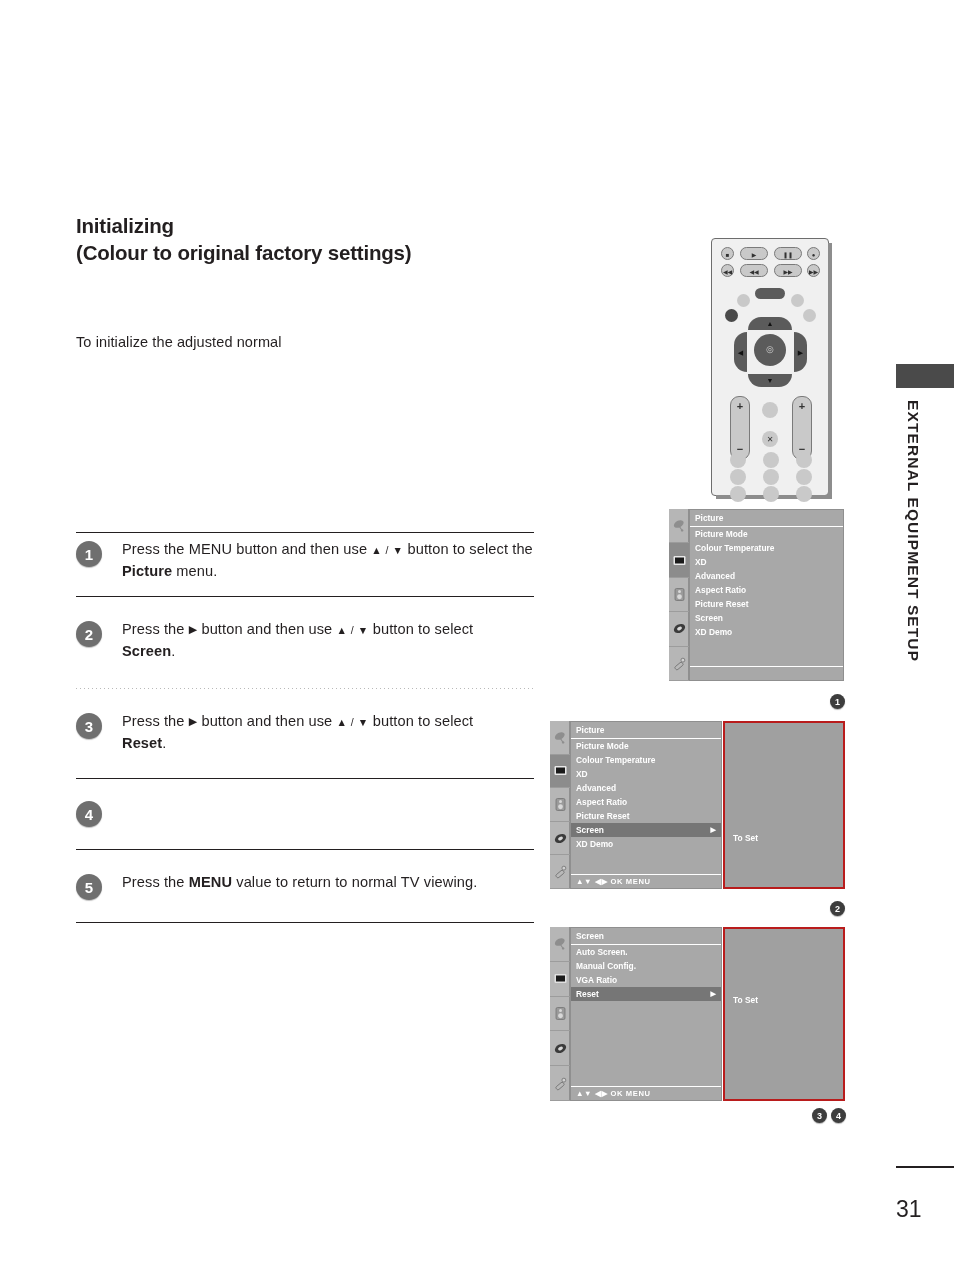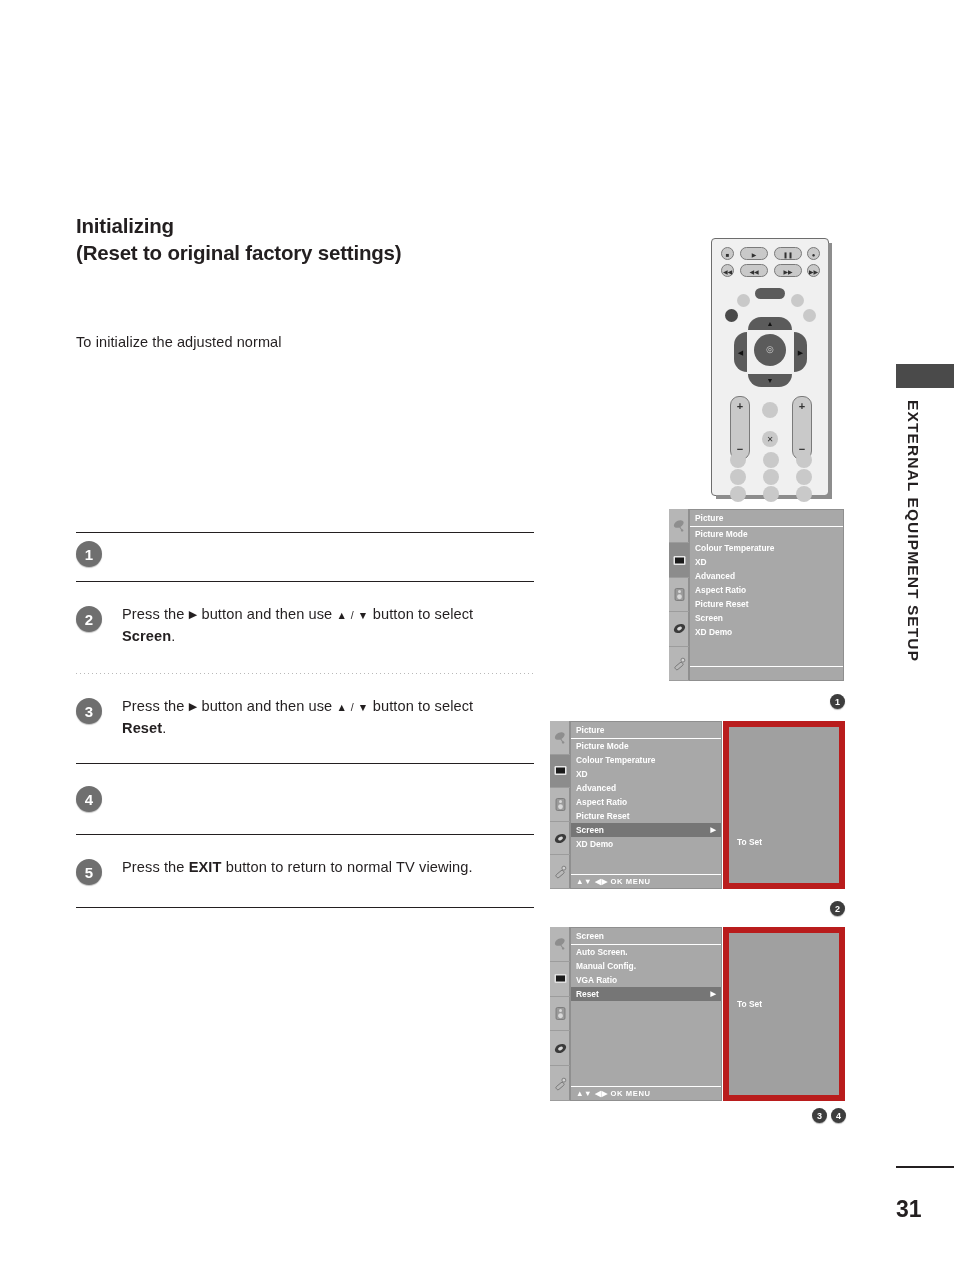--- a/index.html
+++ b/index.html
@@ -125,63 +125,66 @@
     font-size: 7px; color: #ffffff;
   }
   .osd .navbar {
     position: absolute; left: 0; right: 0; bottom: 0;
     color: #ffffff; font-weight: bold; font-size: 7.6px;
     padding: 2px 0 2px 5px;
     border-top: 1px solid #ffffff;
     letter-spacing: 0.6px;
   }
   .osd .rightpane {
-    position: absolute; top: 0; background: #a0a0a0; border: 6px solid #b91c1c;
+    position: absolute; top: 0; background: #a0a0a0; border: 2px solid #b91c1c;
   }
   .osd .rightpane .tosettxt {
     color: #ffffff; font-weight: bold; font-size: 8.4px;
   }
 
   .marker {
     position: absolute;
     width: 15px; height: 15px; border-radius: 50%;
     background: #3d3d3d; color: #ffffff;
     font-size: 9px; font-weight: bold;
     display: flex; align-items: center; justify-content: center;
     box-shadow: 0 1px 1px rgba(0,0,0,0.3);
   }
 
   
   #footer-rule { position: absolute; left: 896px; top: 1166px; width: 58px; height: 1.5px; background: #231f20; }
   #page-number { position: absolute; left: 896px; top: 1196px; width: 58px;
-                 font-size: 23px; font-weight: bold; color: #231f20; }
+                 font-size: 23px; font-weight: normal; color: #231f20; }
 
   
   .ic { width: 15px; height: 15px; display: block; }
 </style>
 </head>
 <body>
 
 <div class="page">
 
   <div id="heading">
     <div class="line">Initializing</div>
-    <div class="line">(Reset to original factory settings)</div>
+    <div class="line">(Colour to original factory settings)</div>
   </div>
 
   <div id="intro">
     <p>To initialize the adjusted normal</p>
   </div>
 
   <div id="steps">
 
     <div class="rule-solid"></div>
 
     <div class="step s1">
       <div class="step-num">1</div>
+      <div class="step-body">
+        <span>Press the MENU button and then use </span><span class="ud">▲ / ▼</span><span> button to select the </span><b>Picture</b><span> menu.</span>
+      </div>
     </div>
 
     <div class="rule-solid"></div>
 
     <div class="step s2">
       <div class="step-num">2</div>
       <div class="step-body">
         <span>Press the </span><span class="arrow-r">▶</span><span> button and then use </span><span class="ud">▲ / ▼</span><span> button to select </span><br><b>Screen</b><span>.</span>
       </div>
     </div>
@@ -199,21 +202,21 @@
 
     <div class="step s4">
       <div class="step-num">4</div>
     </div>
 
     <div class="rule-solid"></div>
 
     <div class="step s5">
       <div class="step-num">5</div>
       <div class="step-body">
-        <span>Press the </span><b>EXIT</b><span> button to return to normal TV viewing.</span>
+        <span>Press the </span><b>MENU</b><span> value to return to normal TV viewing.</span>
       </div>
     </div>
 
     <div class="rule-solid"></div>
   </div>
 
   <div id="side-tab-block">
     <div id="side-tab-bar"></div>
     <div id="side-tab-text">EXTERNAL EQUIPMENT SETUP</div>
   </div>

